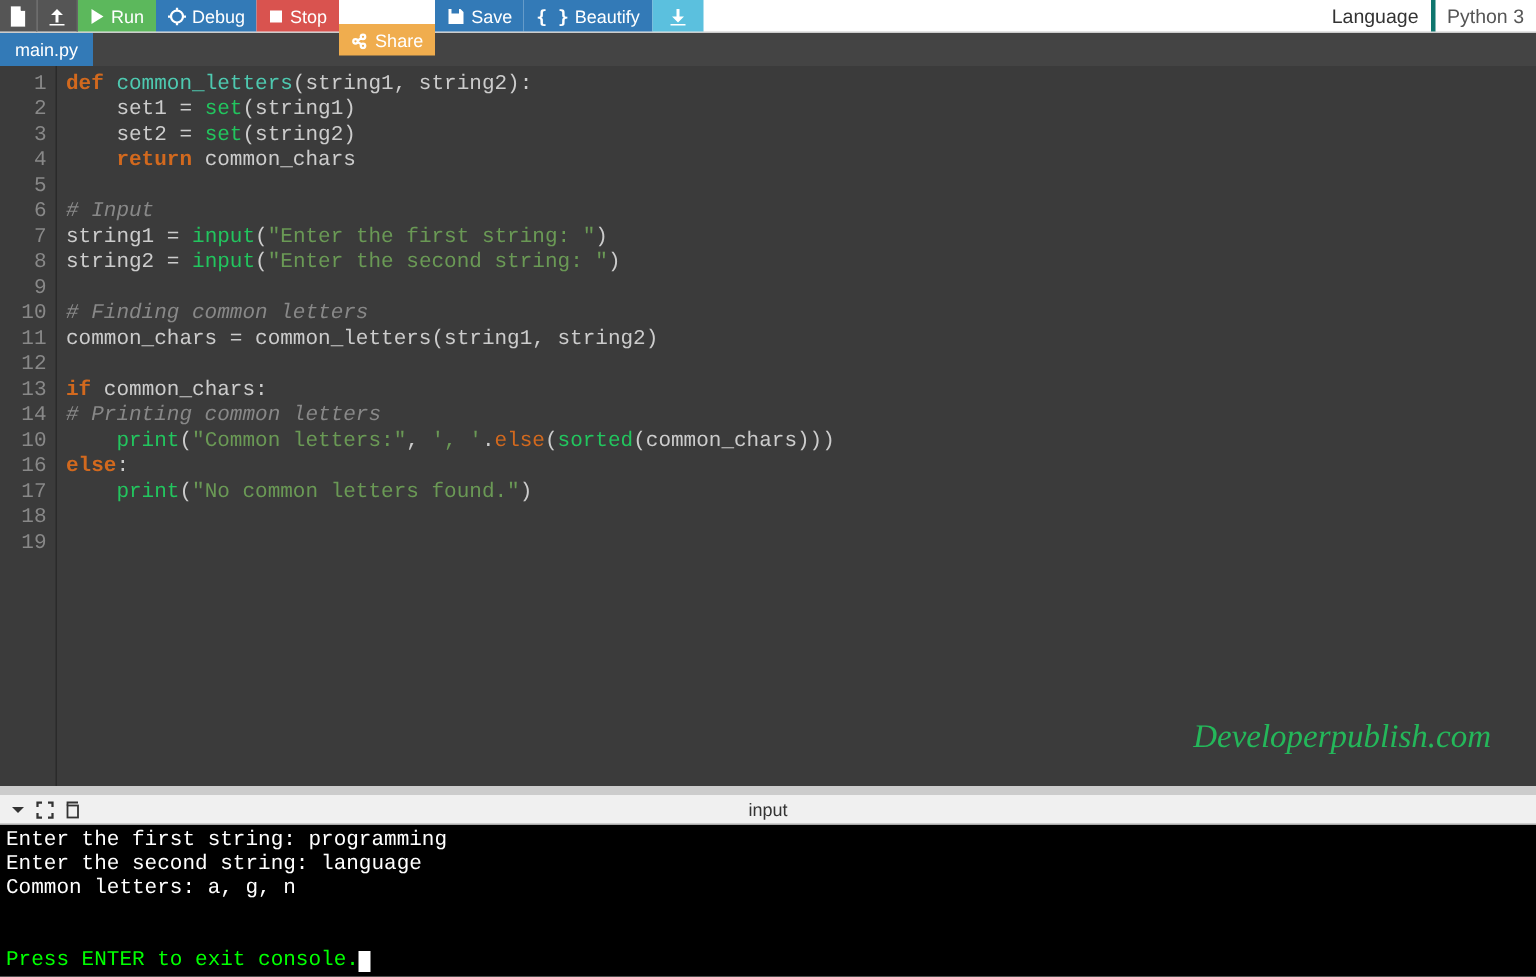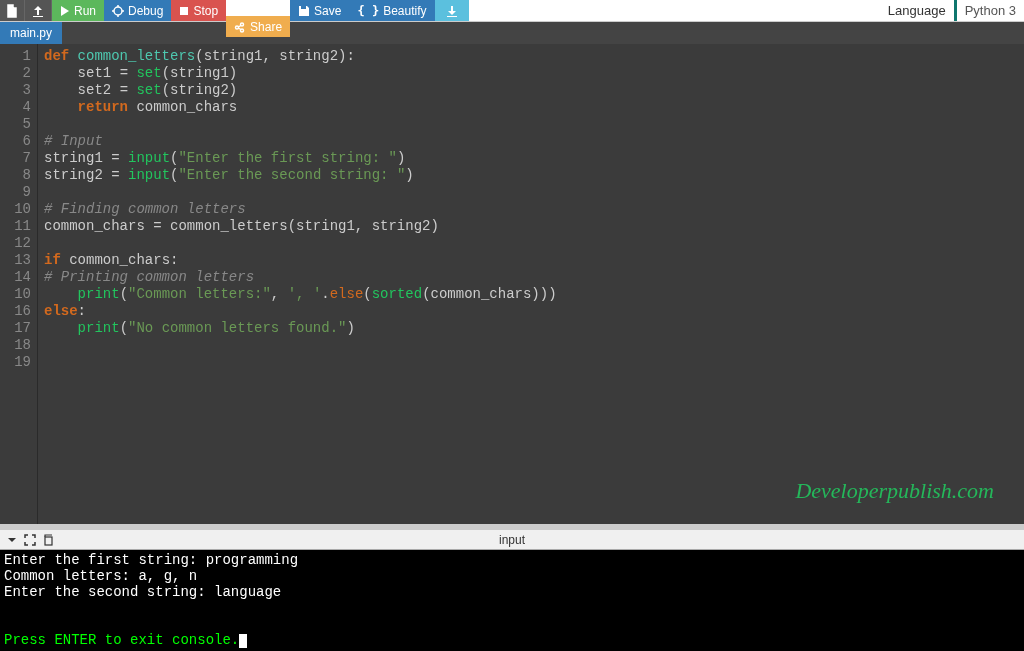--- a/index.html
+++ b/index.html
@@ -179,18 +179,18 @@
           <rect x="3" y="3" width="7" height="8"></rect>
           <path d="M3 3V1h7"></path>
         </svg>
       </span>
   </div>
   <div class="console-title">input</div>
 </div>
 
 <div class="console" id="console">
     <div class="console-line ">Enter the first string: programming</div>
+    <div class="console-line ">Enter the second string: language</div>
     <div class="console-line ">Common letters: a, g, n</div>
-    <div class="console-line ">Enter the second string: language</div>
     <div class="console-line "></div>
     <div class="console-line "></div>
     <div class="console-line console-green">Press ENTER to exit console.<span class="cursor-block"></span></div>
   </div>
 
 </body></html>

